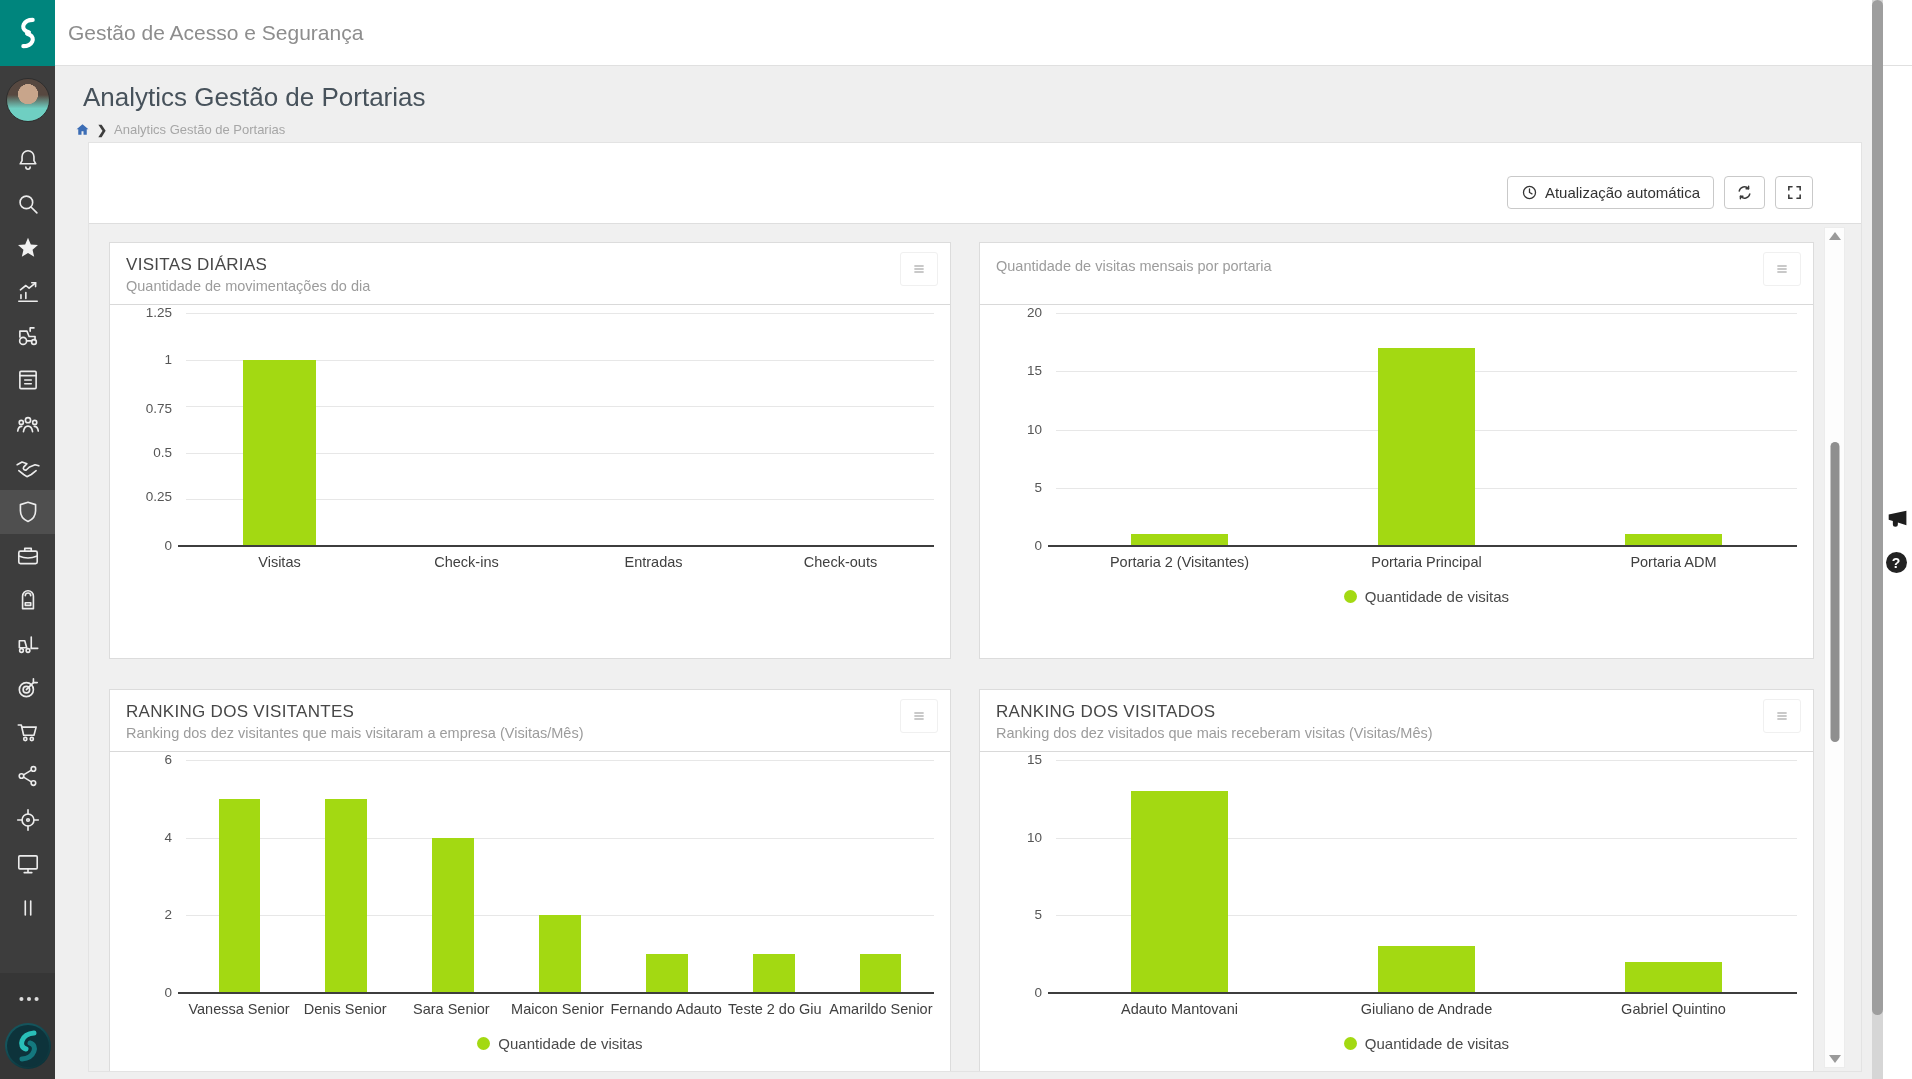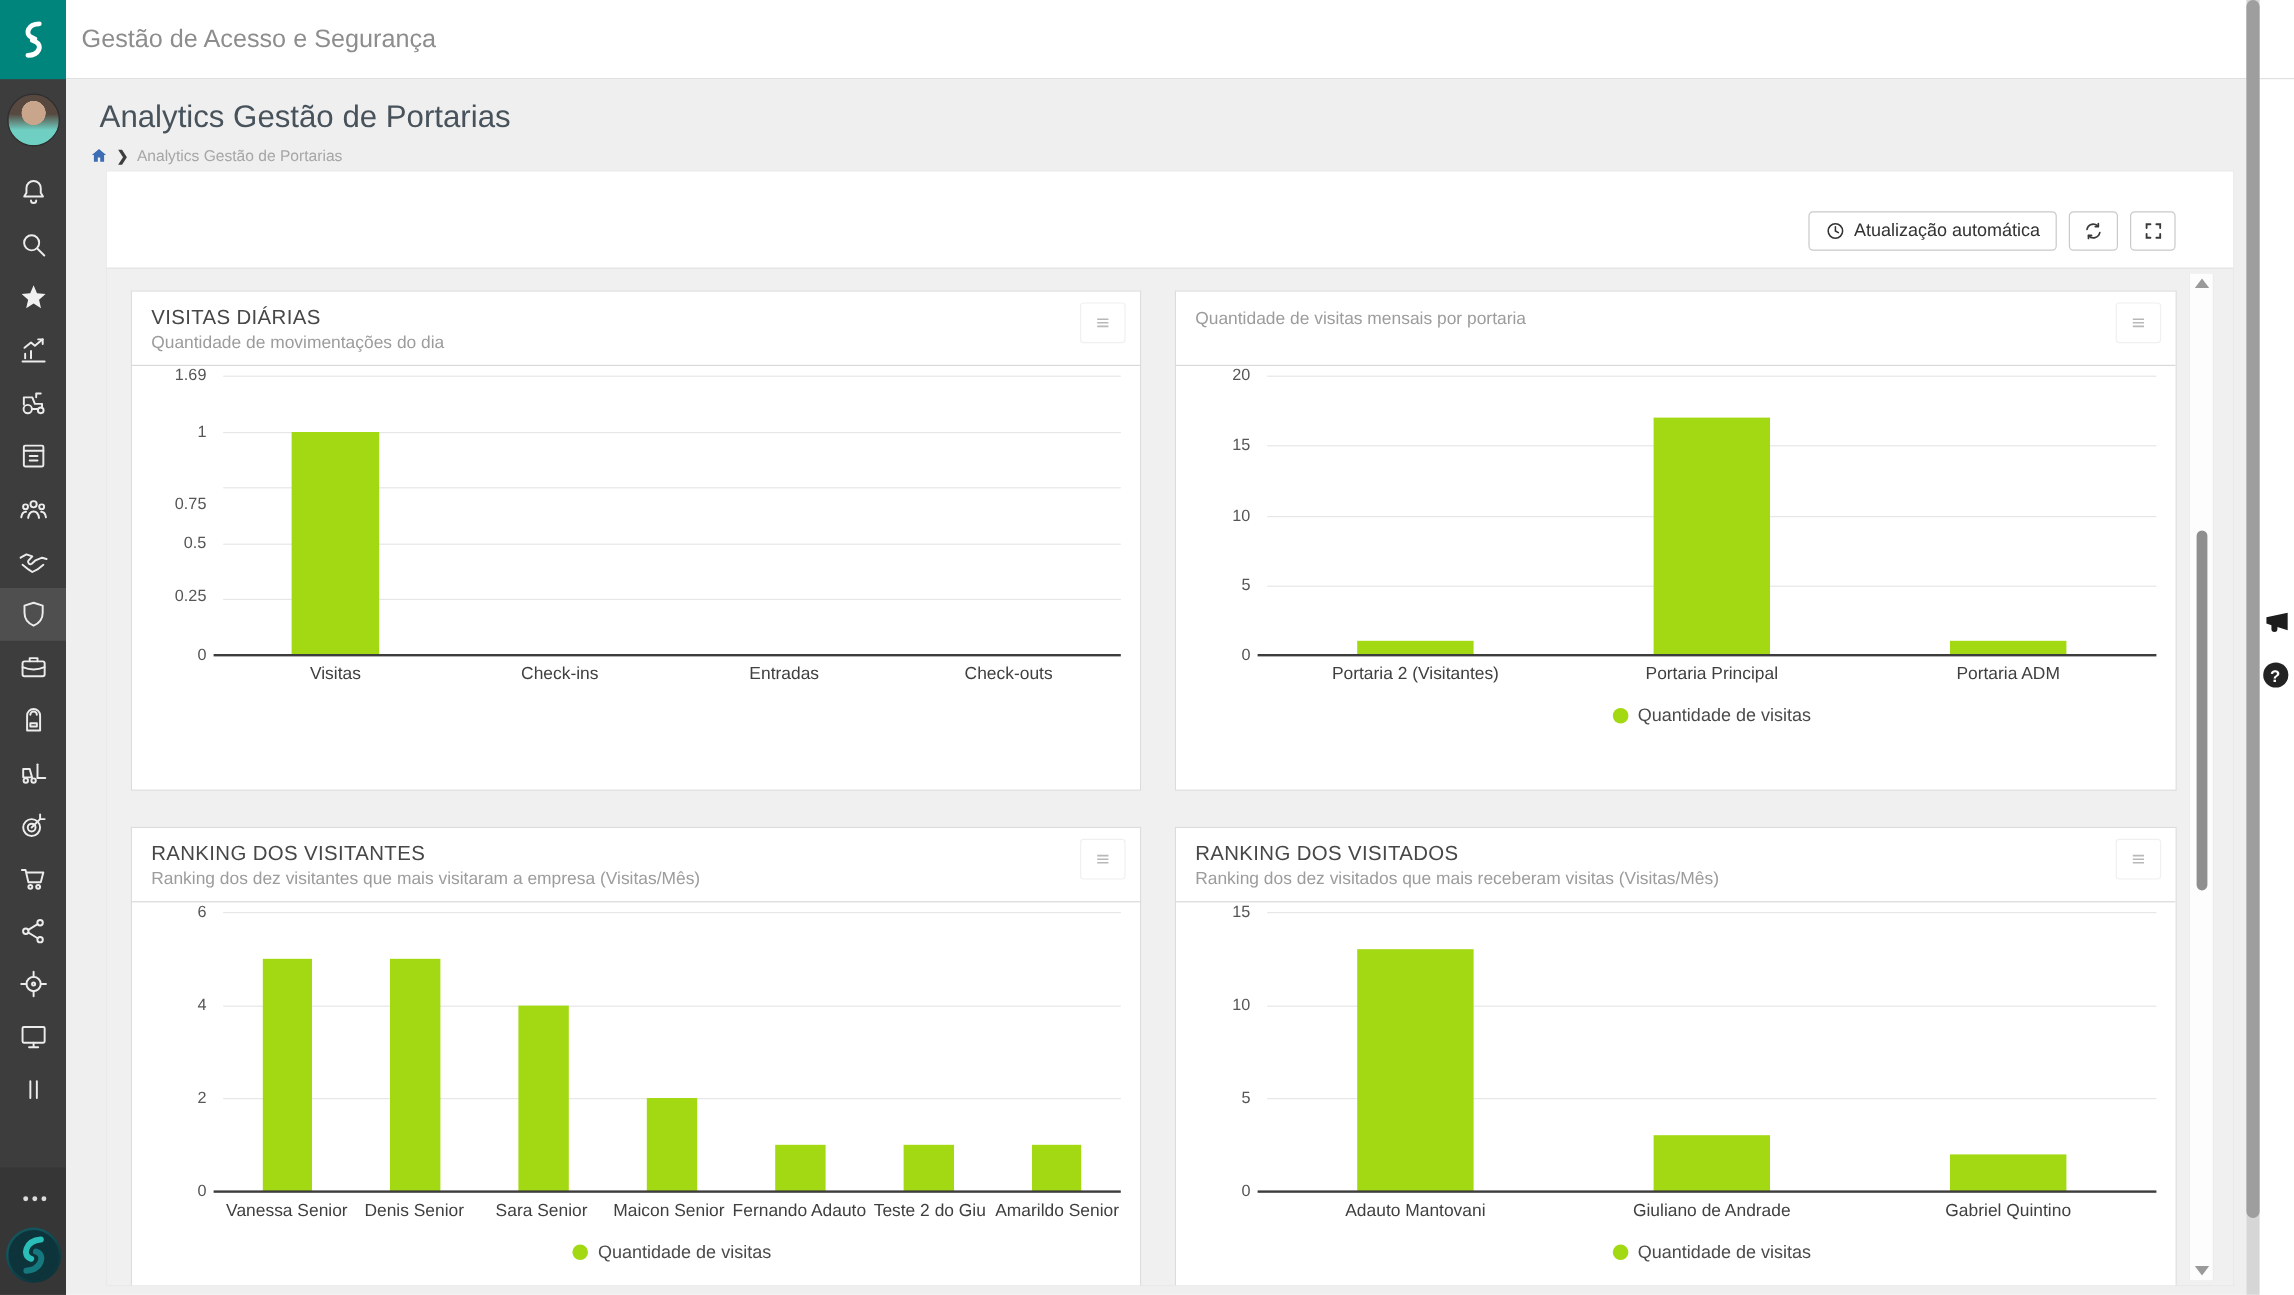--- a/index.html
+++ b/index.html
@@ -357,23 +357,23 @@
           </div>
           <div class="plot-wrap">
               <div class="plot-inner">
                 <div class="gridline" style="top:0.0px"></div>
                 <div class="gridline" style="top:46.6px"></div>
                 <div class="gridline" style="top:93.2px"></div>
                 <div class="gridline" style="top:139.8px"></div>
                 <div class="gridline" style="top:186.4px"></div>
                 <div class="bar" style="left:7.625%;width:9.750%;height:186.4px;background:#a3d912"></div>
               </div>
-              <div class="ytick" style="top:-9.0px">1.69</div>
+              <div class="ytick" style="top:-9.0px">1.25</div>
               <div class="ytick" style="top:37.6px">1</div>
-              <div class="ytick" style="top:98px">0.75</div>
+              <div class="ytick" style="top:87px">0.75</div>
               <div class="ytick" style="top:130.8px">0.5</div>
               <div class="ytick" style="top:175px">0.25</div>
               <div class="ytick" style="top:224.0px">0</div>
               <div class="baseline"></div>
             </div>
           <div class="xlabels">
               <span>Visitas</span>
               <span>Check-ins</span>
               <span>Entradas</span>
               <span>Check-outs</span>

